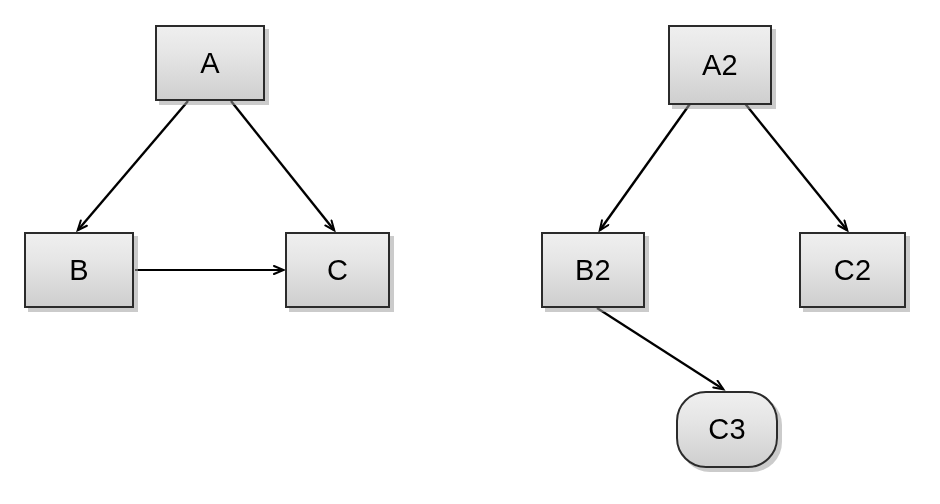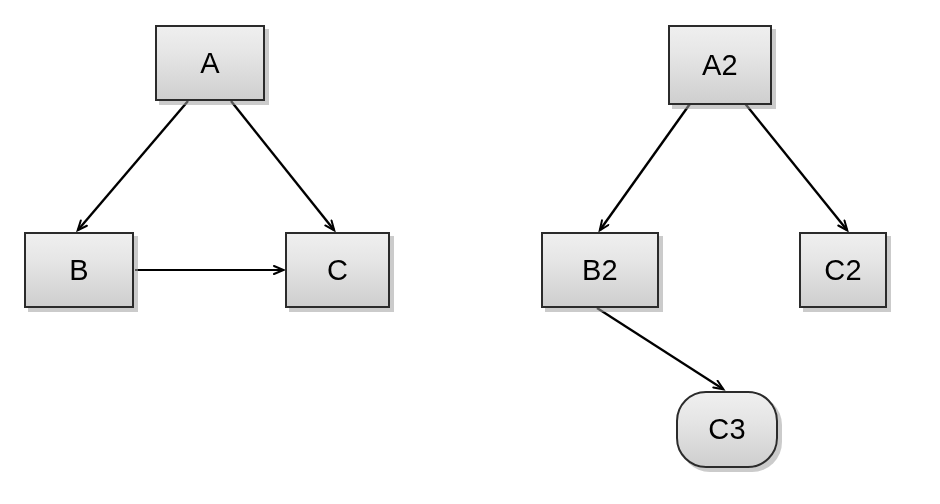--- a/index.html
+++ b/index.html
@@ -74,25 +74,25 @@
   </div>
 
   <div class="node" style="left:285px; top:232px; width:105px; height:76px;">
     <span class="node-label">C</span>
   </div>
 
   <div class="node" style="left:668px; top:25px; width:104px; height:80px;">
     <span class="node-label">A2</span>
   </div>
 
-  <div class="node" style="left:541px; top:232px; width:118px; height:76px;">
+  <div class="node" style="left:541px; top:232px; width:104px; height:76px;">
     <span class="node-label">B2</span>
   </div>
 
-  <div class="node" style="left:799px; top:232px; width:88px; height:76px;align-items:center;">
+  <div class="node" style="left:799px; top:232px; width:107px; height:76px;align-items:center;">
     <span class="node-label">C2</span>
   </div>
 
   <div class="node" style="left:676px; top:391px; width:102px; height:77px;border-radius:30px;">
     <span class="node-label">C3</span>
   </div>
 
 </div>
 
 </body></html>

